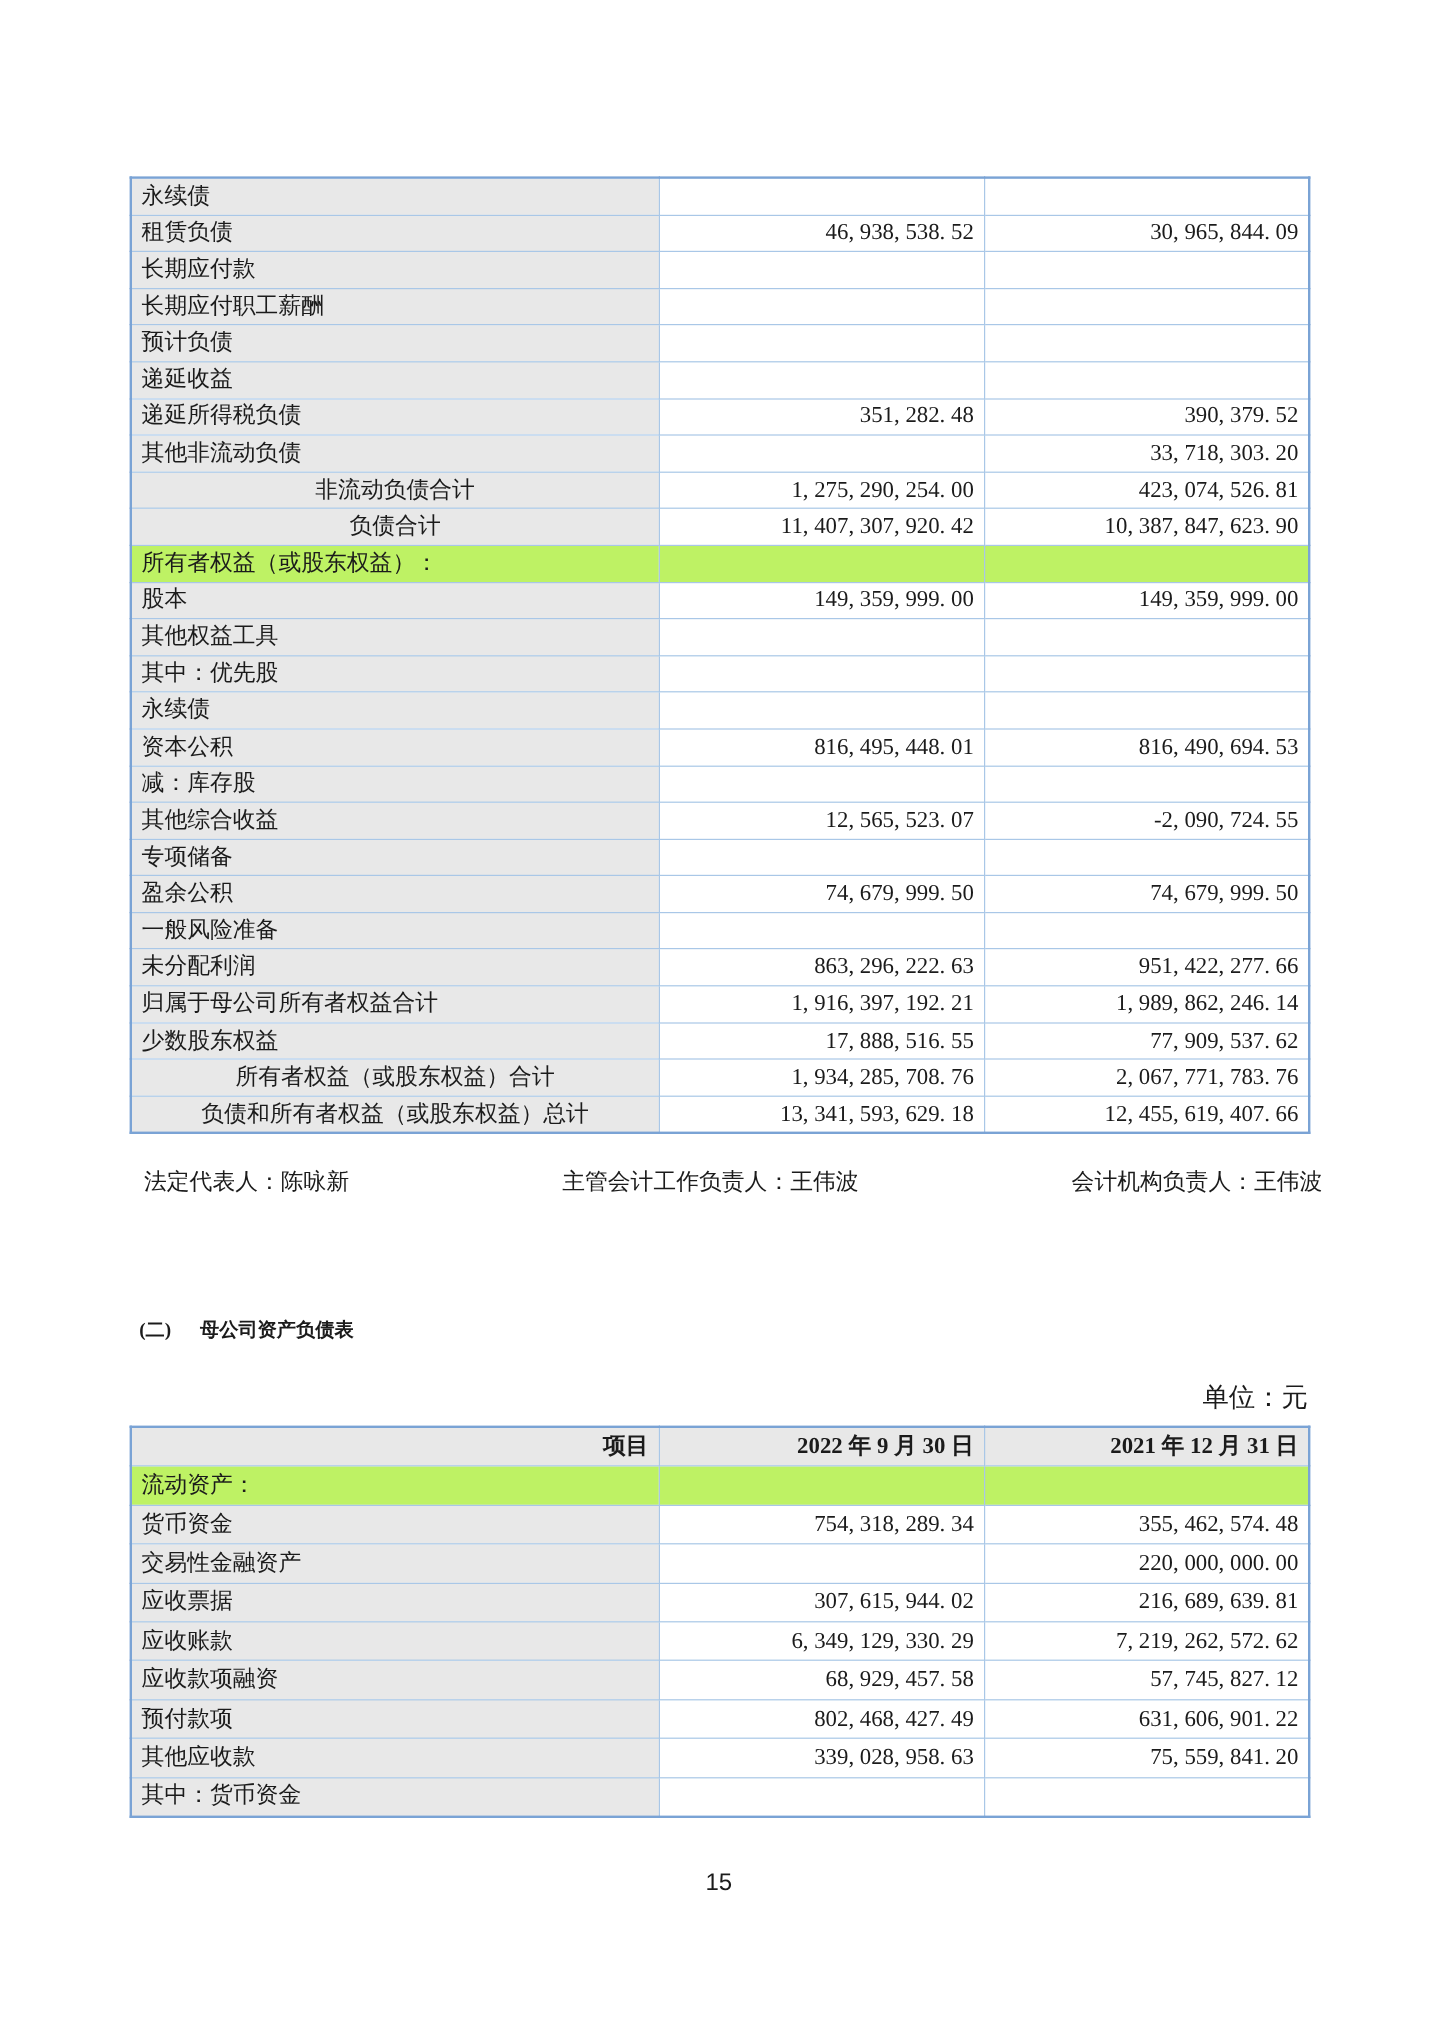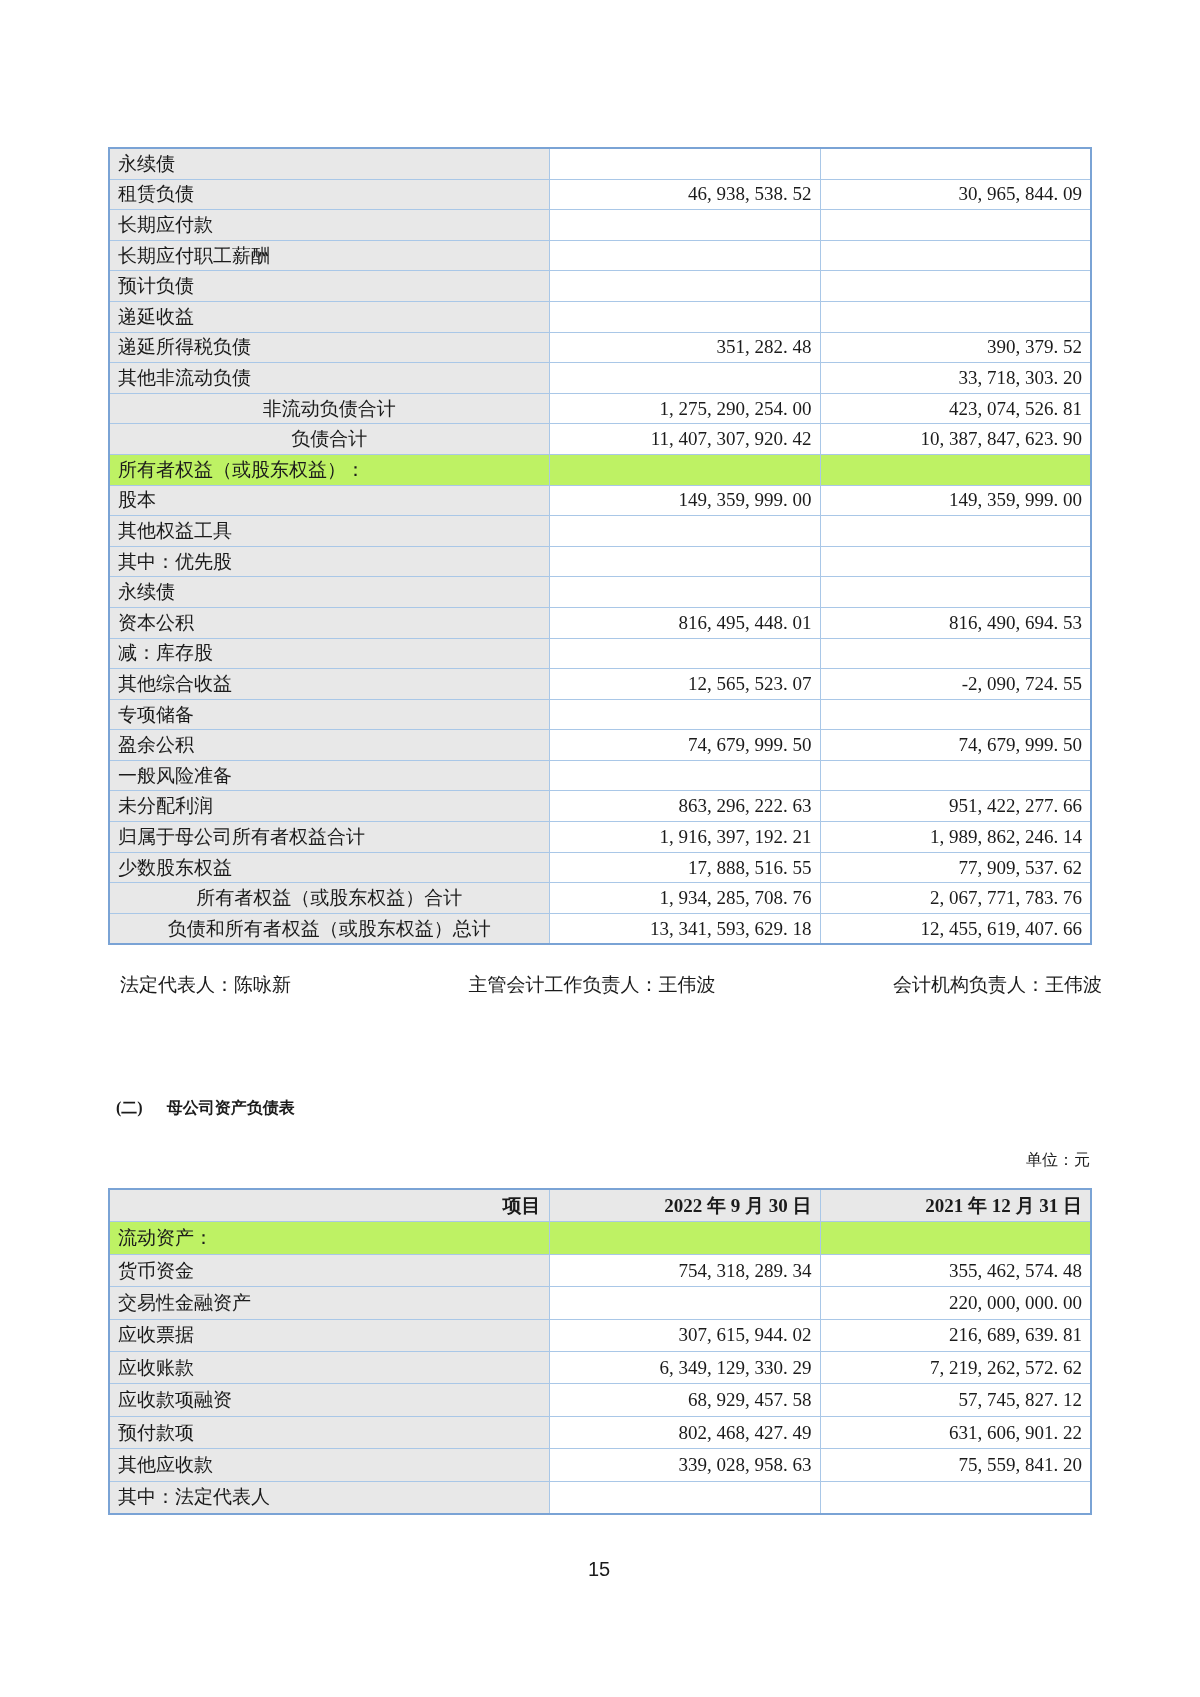--- a/index.html
+++ b/index.html
@@ -41,21 +41,21 @@
     display:flex;justify-content:space-between;
     font-size:19px;
   }
   .section-heading{
     left:116px;top:1098px;
     font-size:16px;font-weight:bold;
   }
   .section-heading .idx{display:inline-block;margin-right:24px;}
   .unit-note{
     left:108px;top:1150px;width:982px;
-    text-align:right;font-size:16px;
+    text-align:right;font-size:22px;
   }
   .page-num{
     left:108px;top:1558px;width:982px;
     text-align:center;font-size:20px;
     font-family:"Liberation Sans","DejaVu Sans",sans-serif;
   }
 </style>
 </head>
 <body>
 
@@ -259,20 +259,20 @@
         <td class="label">预付款项</td>
         <td class="num">802, 468, 427. 49</td>
         <td class="num">631, 606, 901. 22</td>
       </tr>
       <tr>
         <td class="label">其他应收款</td>
         <td class="num">339, 028, 958. 63</td>
         <td class="num">75, 559, 841. 20</td>
       </tr>
       <tr>
-        <td class="label">其中：法定代表人</td>
+        <td class="label">其中：货币资金</td>
         <td class="num"></td>
         <td class="num"></td>
       </tr>
     </tbody>
 </table>
 
 <div class="abs page-num">15</div>
 
 </body></html>

